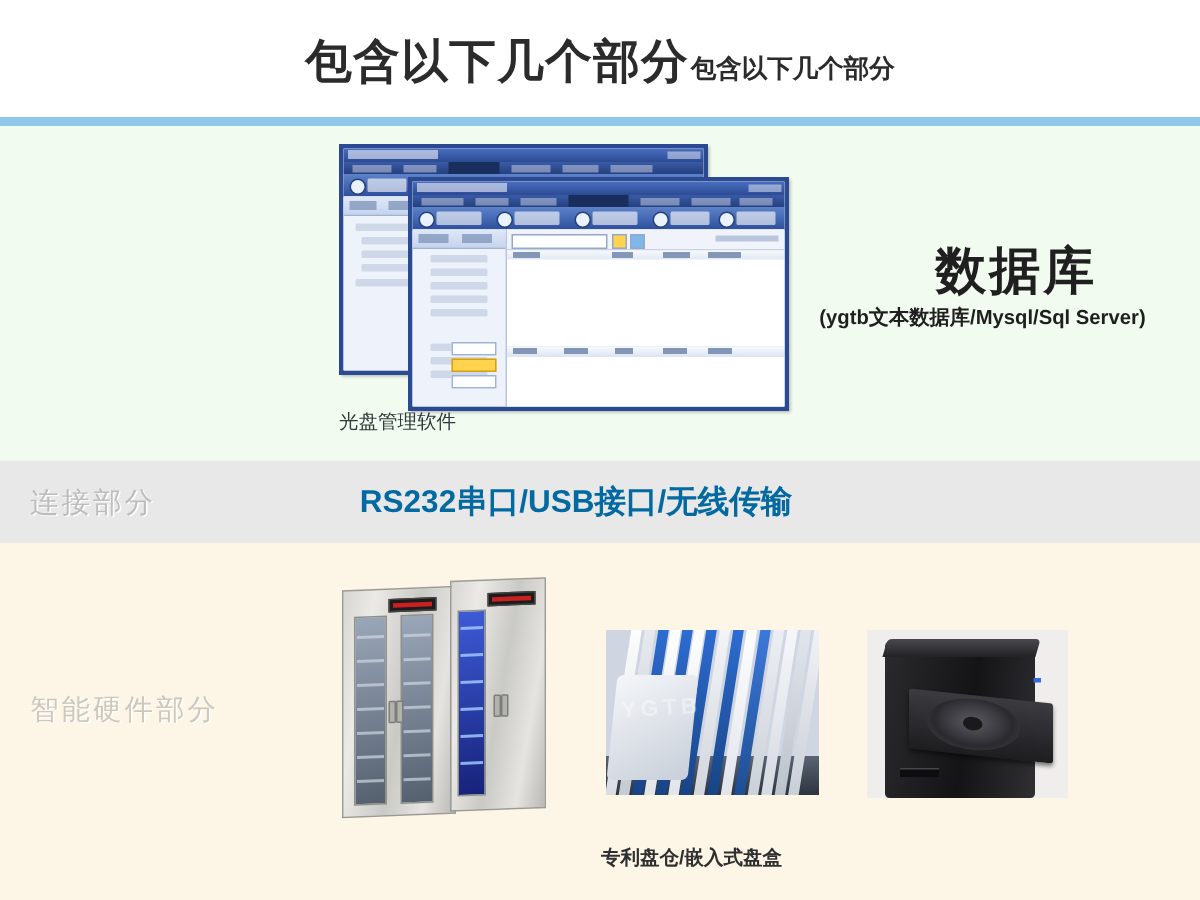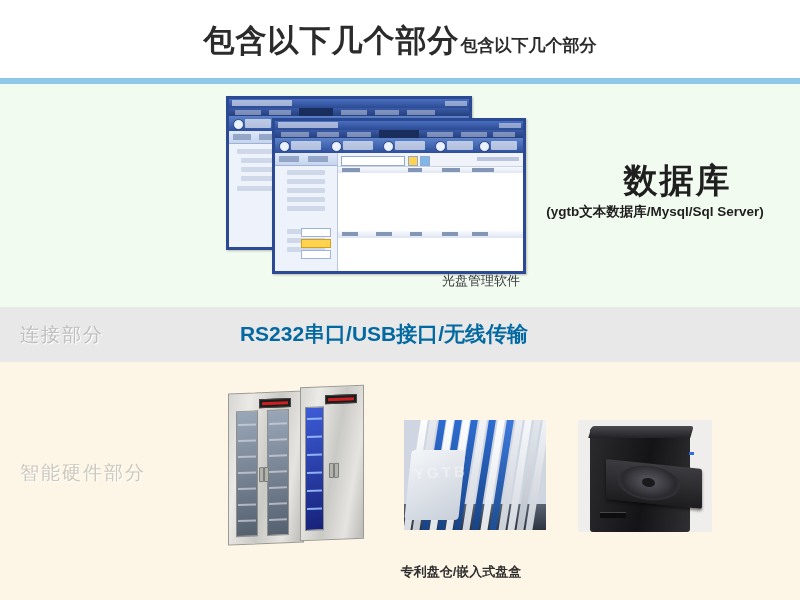--- a/index.html
+++ b/index.html
@@ -156,21 +156,21 @@
   .grid-area{
     position:absolute;left:0;right:0;background:#ffffff;
     border-bottom:1px solid #c8d3e6;
   }
   .footnote-line{
     position:absolute;right:3px;height:4px;background:#b9c6de;
   }
 
   .sw-caption{
     position:absolute;left:226px;top:272px;width:294px;
-    text-align:right;font-size:13px;color:#33383a;white-space:nowrap;
+    text-align:left;font-size:13px;color:#33383a;white-space:nowrap;
   }
 
   
   .db-title{
     position:absolute;left:555px;top:158px;width:245px;
     text-align:center;font-size:34px;font-weight:bold;color:#1f1f1f;
     letter-spacing:2px;white-space:nowrap;
   }
   .db-sub{
     position:absolute;left:510px;top:203px;width:290px;

